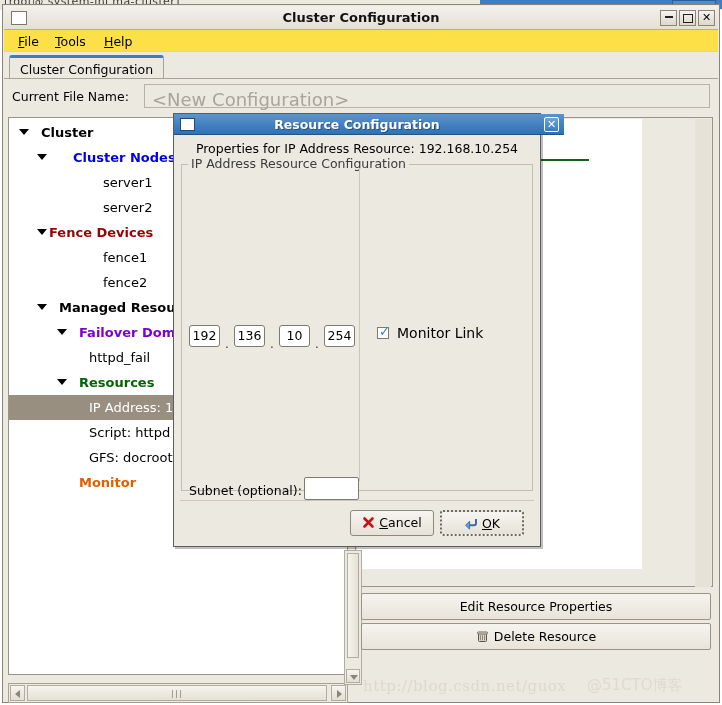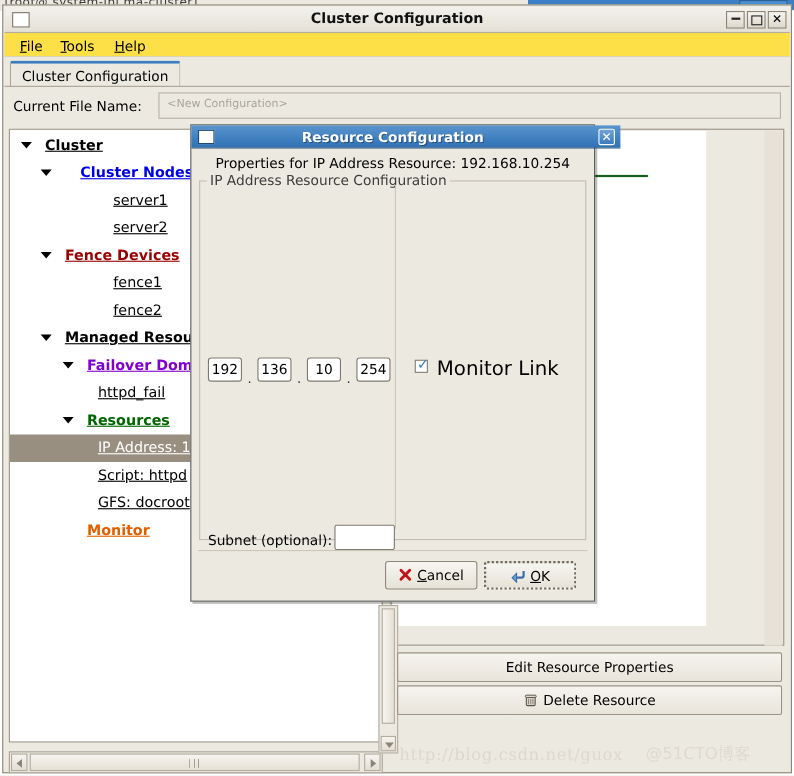--- a/index.html
+++ b/index.html
@@ -88,42 +88,42 @@
     position:absolute;left:1px;top:73px;width:714px;height:1px;background:#a9a296;
   }
 
   
   #filerow{position:absolute;left:1px;top:79px;width:714px;height:28px;}
   #file-label{position:absolute;left:8px;top:5px;font-size:12.5px;color:#000;}
   #file-input{
     position:absolute;left:140px;top:0px;width:566px;height:24px;
     background:#ece9e1;border:1px solid #b8b1a5;box-sizing:border-box;
   }
-  #file-input .ph{position:absolute;left:7px;top:4px;color:#a9a49a;font-size:10px;}
+  #file-input .ph{position:absolute;left:7px;top:4px;color:#a9a49a;font-size:18px;}
 
   
   #tree-panel{
     position:absolute;left:5px;top:112px;width:340px;height:558px;
     background:#ffffff;border:1px solid #9a9386;box-sizing:border-box;overflow:hidden;
   }
   .tree-row{
     position:absolute;left:0;width:338px;height:25px;line-height:25px;
     white-space:nowrap;font-size:13px;color:#000;box-sizing:border-box;
   }
   .tree-row .arrow{
     position:absolute;top:9px;width:0;height:0;
     border-left:5px solid transparent;border-right:5px solid transparent;
     border-top:6px solid transparent;
   }
   .tree-row .arrow::after{
     content:"";position:absolute;left:-5px;top:-6px;width:0;height:0;
     border-left:5px solid transparent;border-right:5px solid transparent;
     border-top:6px solid #000;
   }
-  .tree-row .lbl{position:absolute;text-decoration:underline;}
+  .tree-row .lbl{position:absolute;}
   .tree-row.sel{background:#998f80;}
   .tree-row.sel .lbl{color:#ffffff;}
   .bold{font-weight:bold;}
 
   
   #tree-hscroll{
     position:absolute;left:5px;top:678px;width:340px;height:20px;
     background:#ece9e1;border:1px solid #a9a296;box-sizing:border-box;
   }
   #tree-hscroll .arrowbox{
@@ -245,21 +245,21 @@
 
   #monitor-wrap{position:absolute;left:195px;top:162px;}
   #monitor-box{
     position:absolute;left:0;top:0;width:12px;height:12px;
     background:#ffffff;border:1px solid #7f7a6f;box-sizing:border-box;
   }
   #monitor-check{
     position:absolute;left:1px;top:-3px;width:10px;height:10px;
     color:#3b7cbc;font-size:13px;line-height:13px;font-weight:bold;
   }
-  #monitor-label{position:absolute;left:20px;top:-2px;font-size:18px;color:#000;white-space:nowrap;}
+  #monitor-label{position:absolute;left:20px;top:-2px;font-size:14px;color:#000;white-space:nowrap;}
 
   #subnet-label{position:absolute;left:7px;top:318px;font-size:12.5px;color:#000;}
   #subnet-input{
     position:absolute;left:122px;top:312px;width:55px;height:23px;
     background:#ffffff;border:1px solid #7f7a6f;box-sizing:border-box;border-radius:2px;
   }
   #dlg-sep{position:absolute;left:6px;top:386px;width:354px;height:1px;background:#cdc7bb;}
 
   .dlg-btn{
     position:absolute;top:396px;height:26px;
@@ -323,21 +323,21 @@
         <span class="lbl bold" style="left: 64px; color: rgb(0, 0, 230);">Cluster Nodes</span>
       </div>
       <div class="tree-row" style="top: 52px;">
         <span class="lbl" style="left: 94px; color: rgb(0, 0, 0);">server1</span>
       </div>
       <div class="tree-row" style="top: 77px;">
         <span class="lbl" style="left: 94px; color: rgb(0, 0, 0);">server2</span>
       </div>
       <div class="tree-row" style="top: 102px;">
         <span class="arrow" style="left: 28px;"></span>
-        <span class="lbl bold" style="left: 50px; color: rgb(153, 0, 0);">Fence Devices</span>
+        <span class="lbl bold" style="left: 40px; color: rgb(153, 0, 0);">Fence Devices</span>
       </div>
       <div class="tree-row" style="top: 127px;">
         <span class="lbl" style="left: 94px; color: rgb(0, 0, 0);">fence1</span>
       </div>
       <div class="tree-row" style="top: 152px;">
         <span class="lbl" style="left: 94px; color: rgb(0, 0, 0);">fence2</span>
       </div>
       <div class="tree-row" style="top: 177px;">
         <span class="arrow" style="left: 28px;"></span>
         <span class="lbl bold" style="left: 50px; color: rgb(0, 0, 0);">Managed Resour</span>

